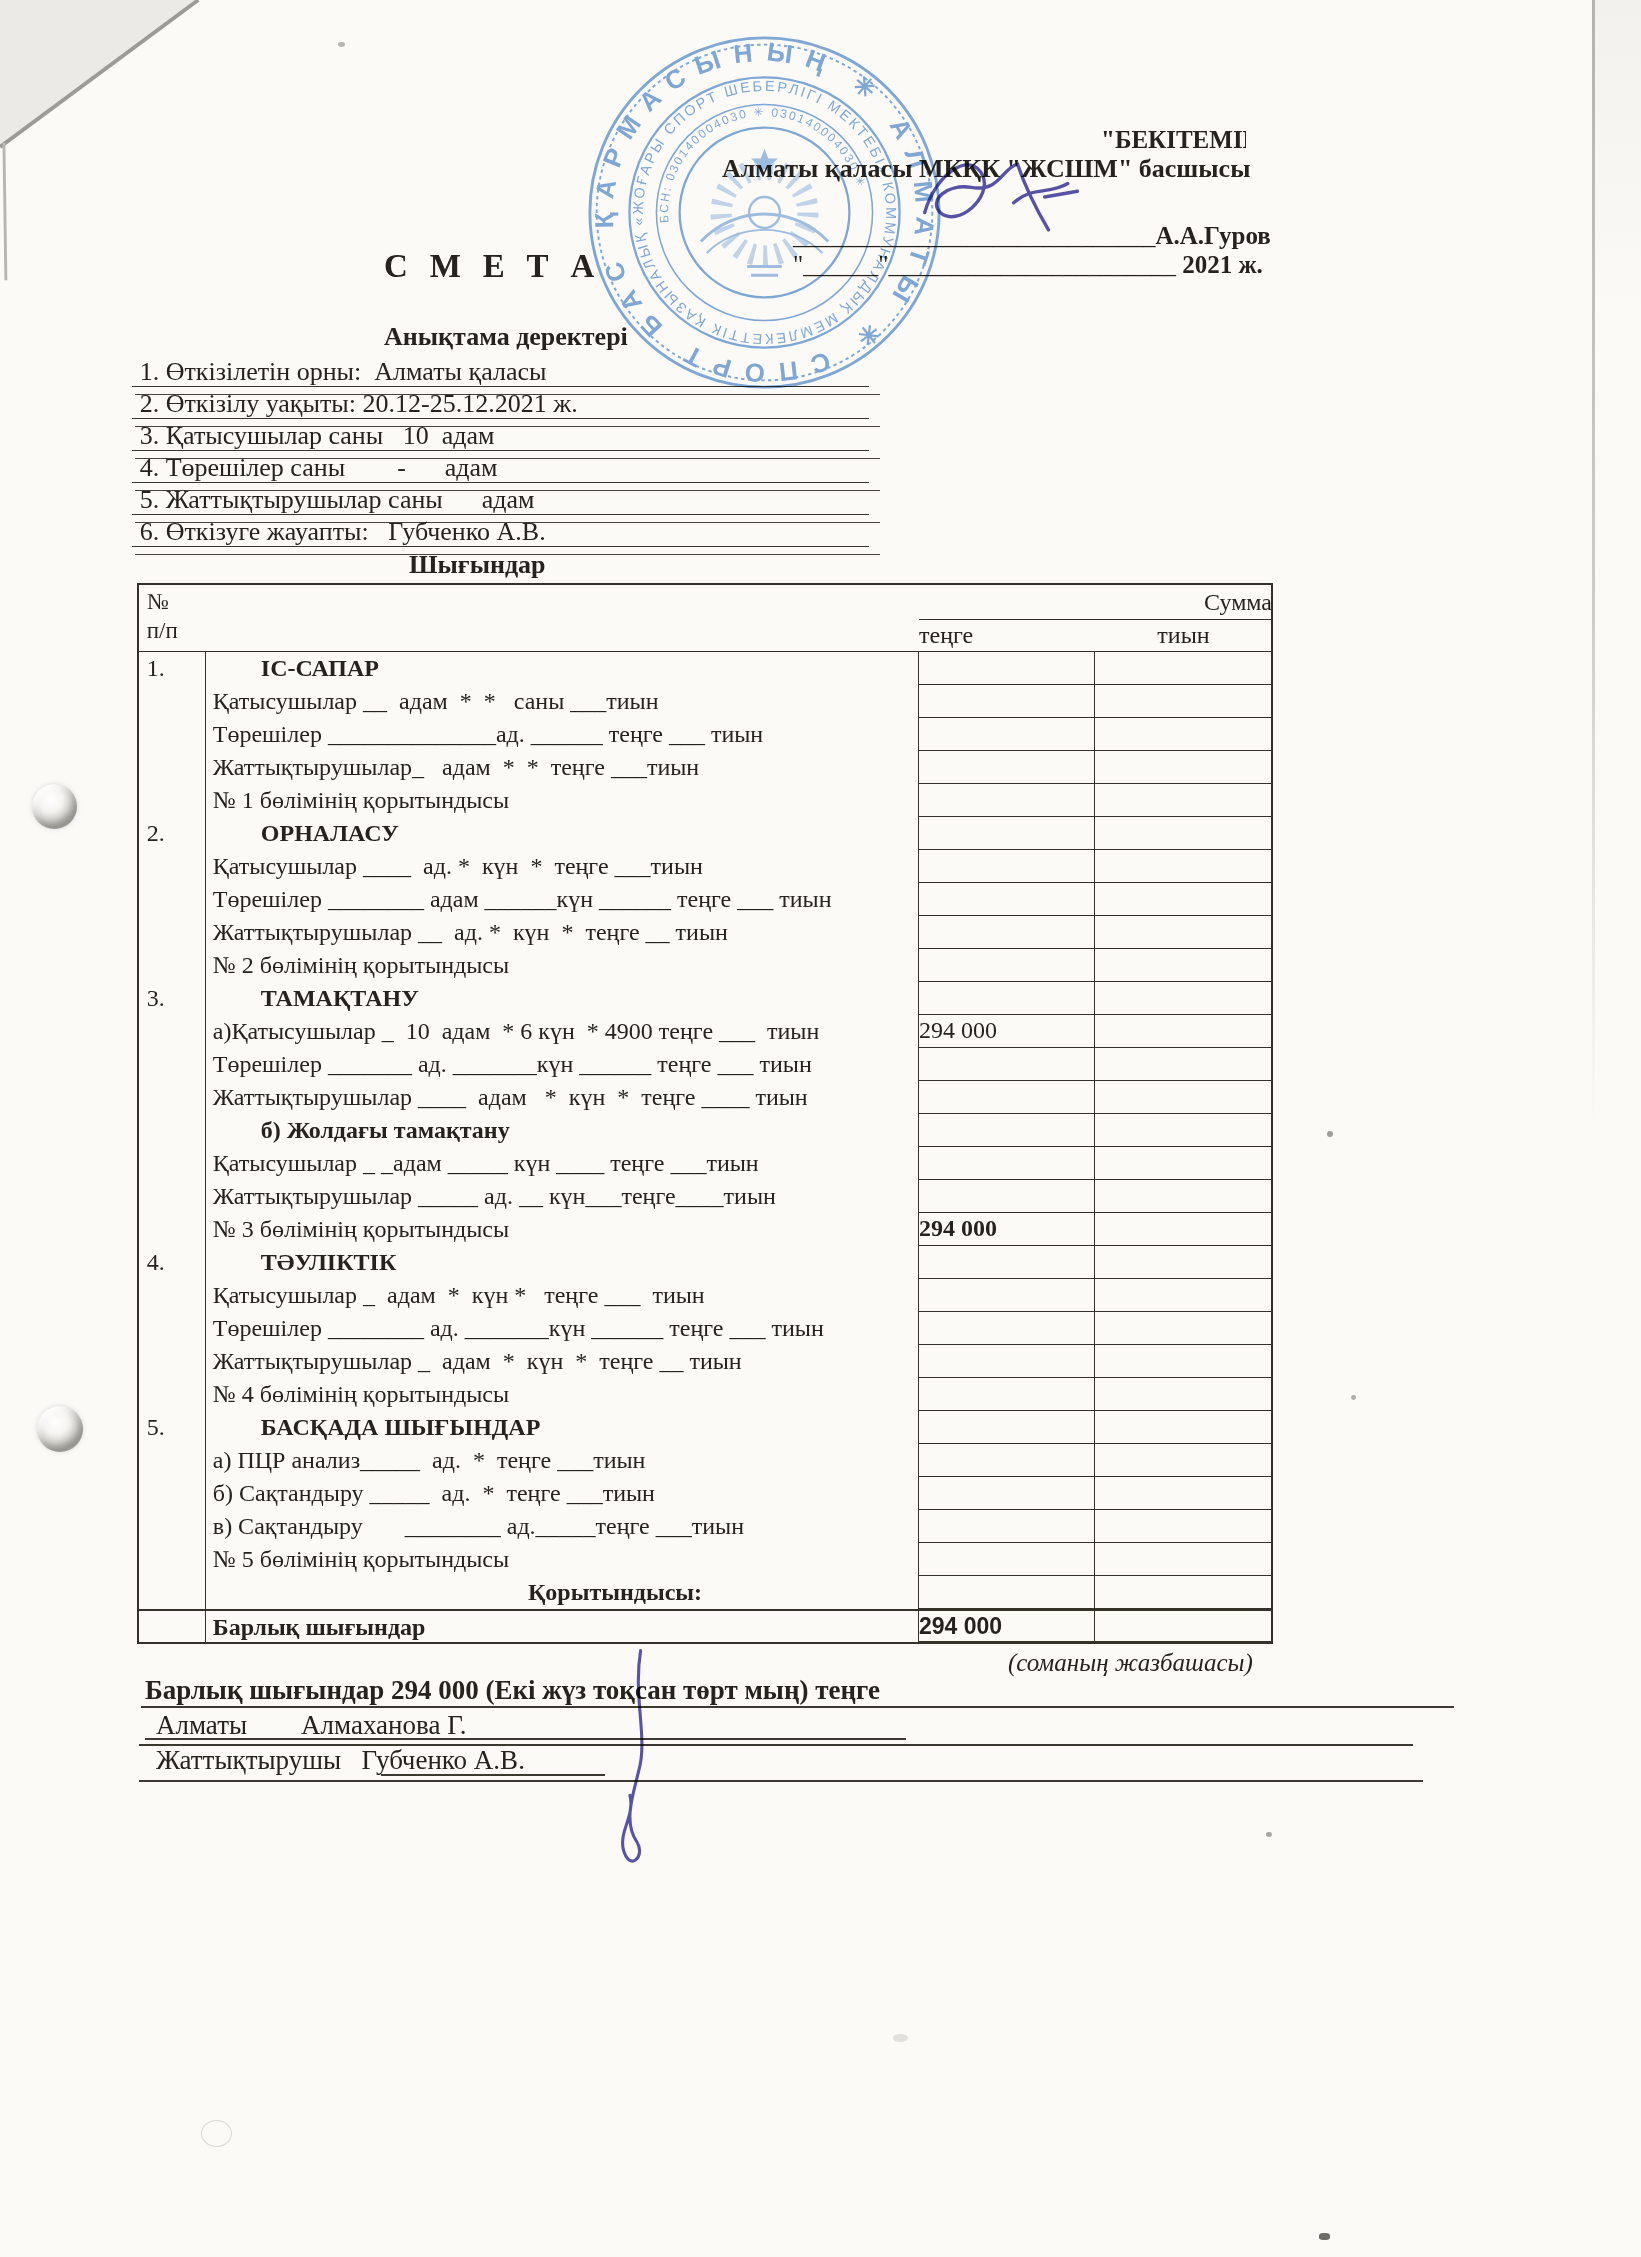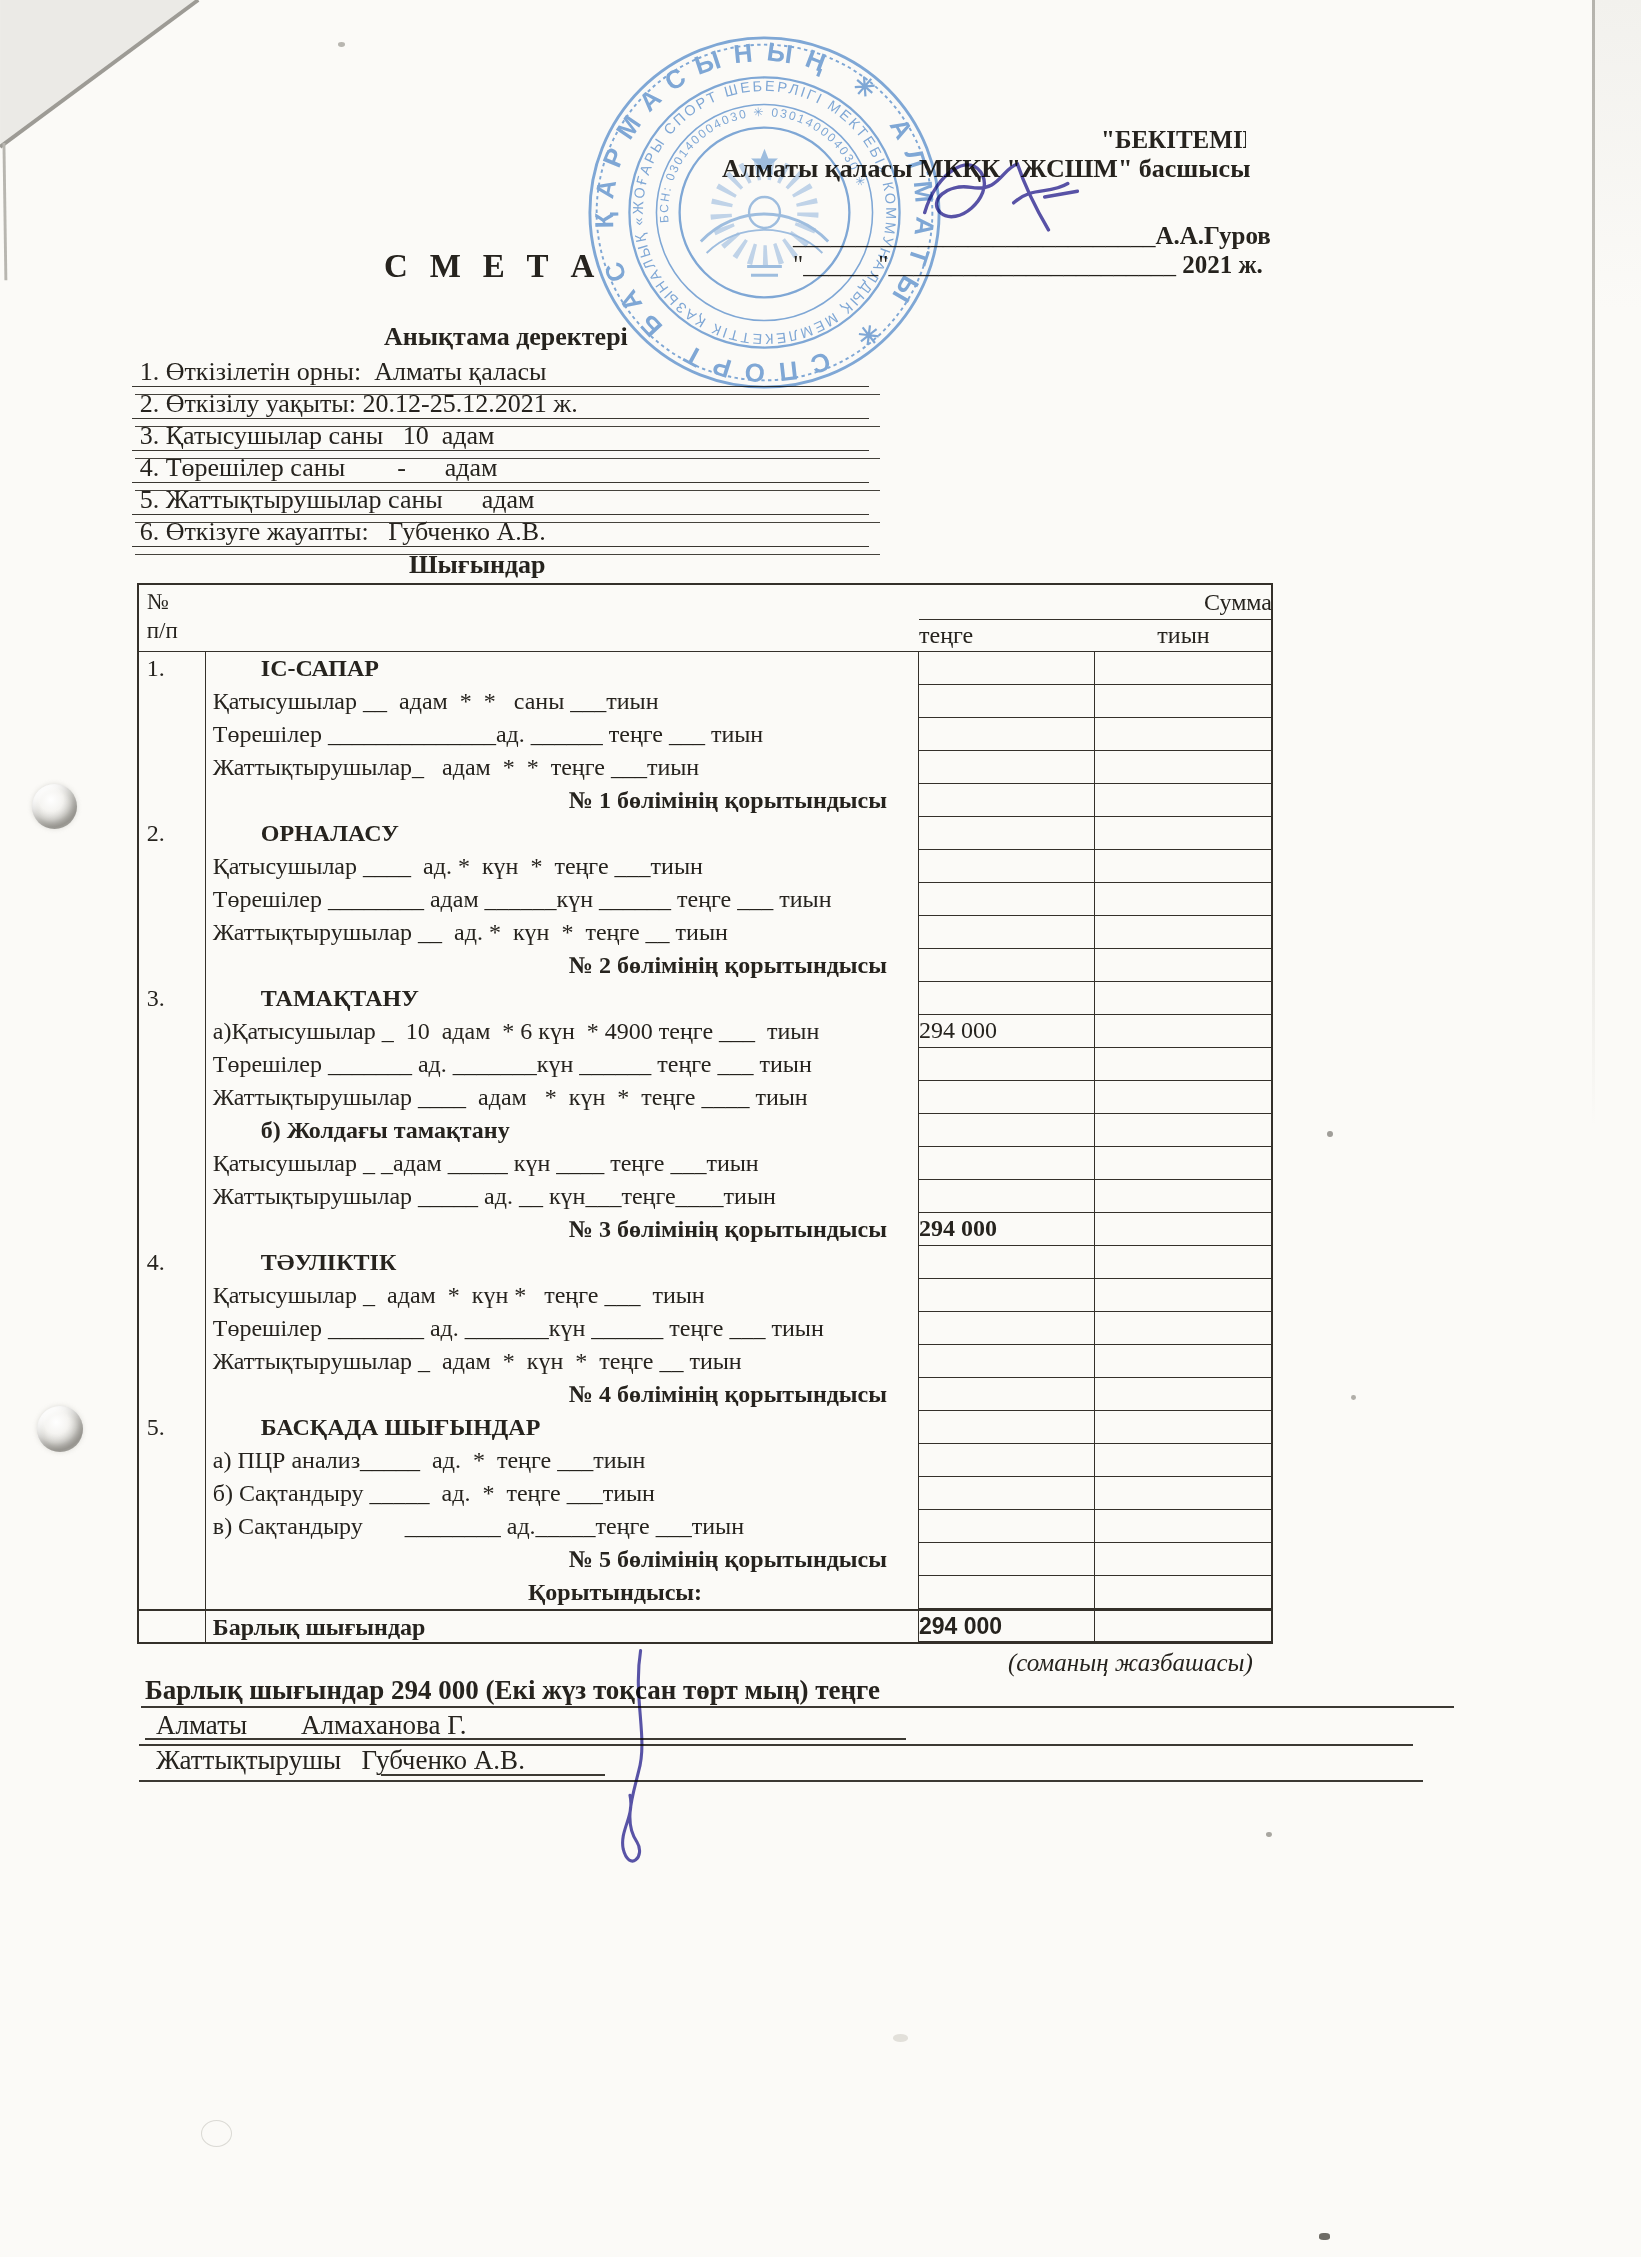--- a/index.html
+++ b/index.html
@@ -43,21 +43,21 @@
   .numhead{grid-row:1/3;grid-column:1;padding:2.9px 0 0 7.7px;font-size:23px;line-height:1.25;border-bottom:1.9px solid #34302a;}
   .deschead{grid-row:1/3;grid-column:2;border-bottom:1.9px solid #34302a;}
   .sumhead{grid-row:1;grid-column:3/5;text-align:right;border-bottom:1.9px solid #34302a;line-height:35px;}
   .tengehead{grid-row:2;grid-column:3;text-align:left;border-bottom:1.9px solid #34302a;line-height:30px;}
   .tiynhead{grid-row:2;grid-column:4;text-align:center;border-bottom:1.9px solid #34302a;line-height:30px;}
   .cn{border-right:1.9px solid #34302a;padding-left:7.7px;line-height:33px;}
   .cd{border-right:1.9px solid #34302a;padding-left:6.8px;line-height:33px;}
   .ct{border-right:1.9px solid #34302a;border-bottom:1.9px solid #34302a;text-align:left;padding-right:12px;line-height:31px;}
   .cy{border-bottom:1.9px solid #34302a;}
   .title{font-weight:700;margin-left:48px;}
-  .result{font-weight:700;text-align:right;padding-right:31px;}
+  .result{font-weight:400;padding-right:31px;}
   .center{font-weight:700;text-align:center;padding-left:106px;}
   .total{font-weight:700;}
   .bold{font-weight:700;}
   .sans{font-family:"Liberation Sans","DejaVu Sans",sans-serif;font-weight:700;font-size:23px;}
   .final{border-top:2.9px solid #34302a;}
 
   
   .uline{height:0;border-top:2.4px solid #3c3933;}
   .f28{font-size:27px;line-height:1.1;}
 

